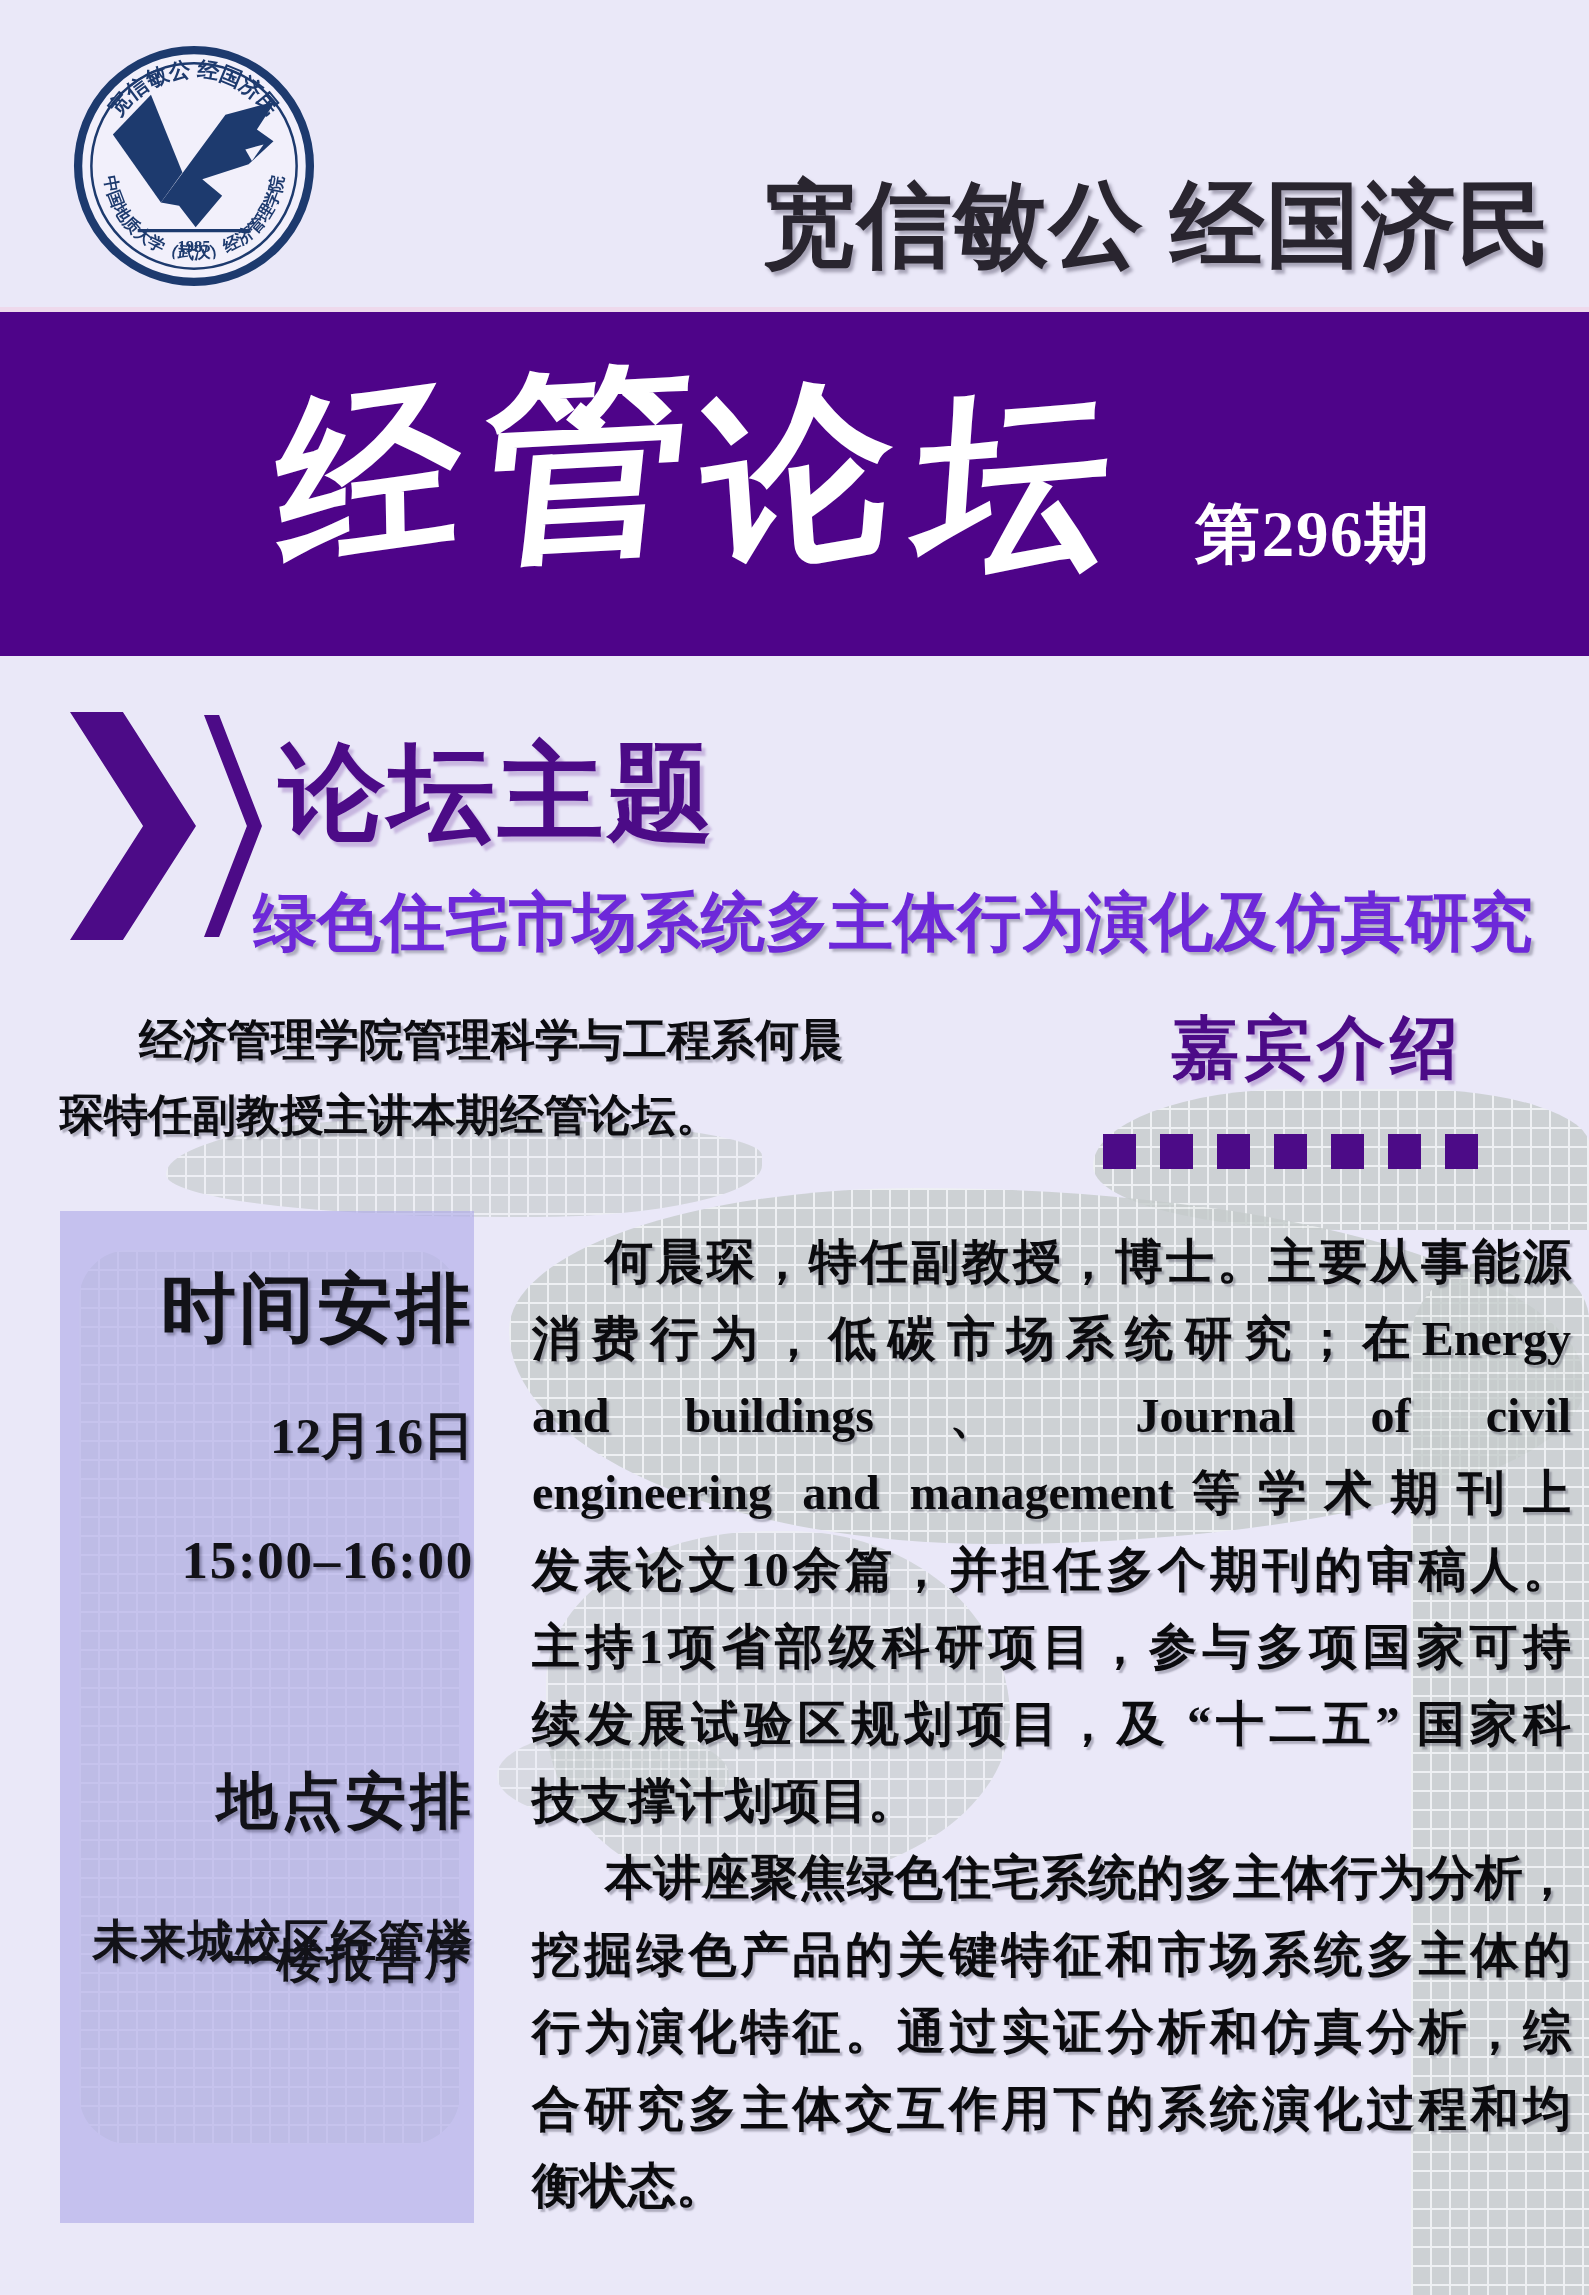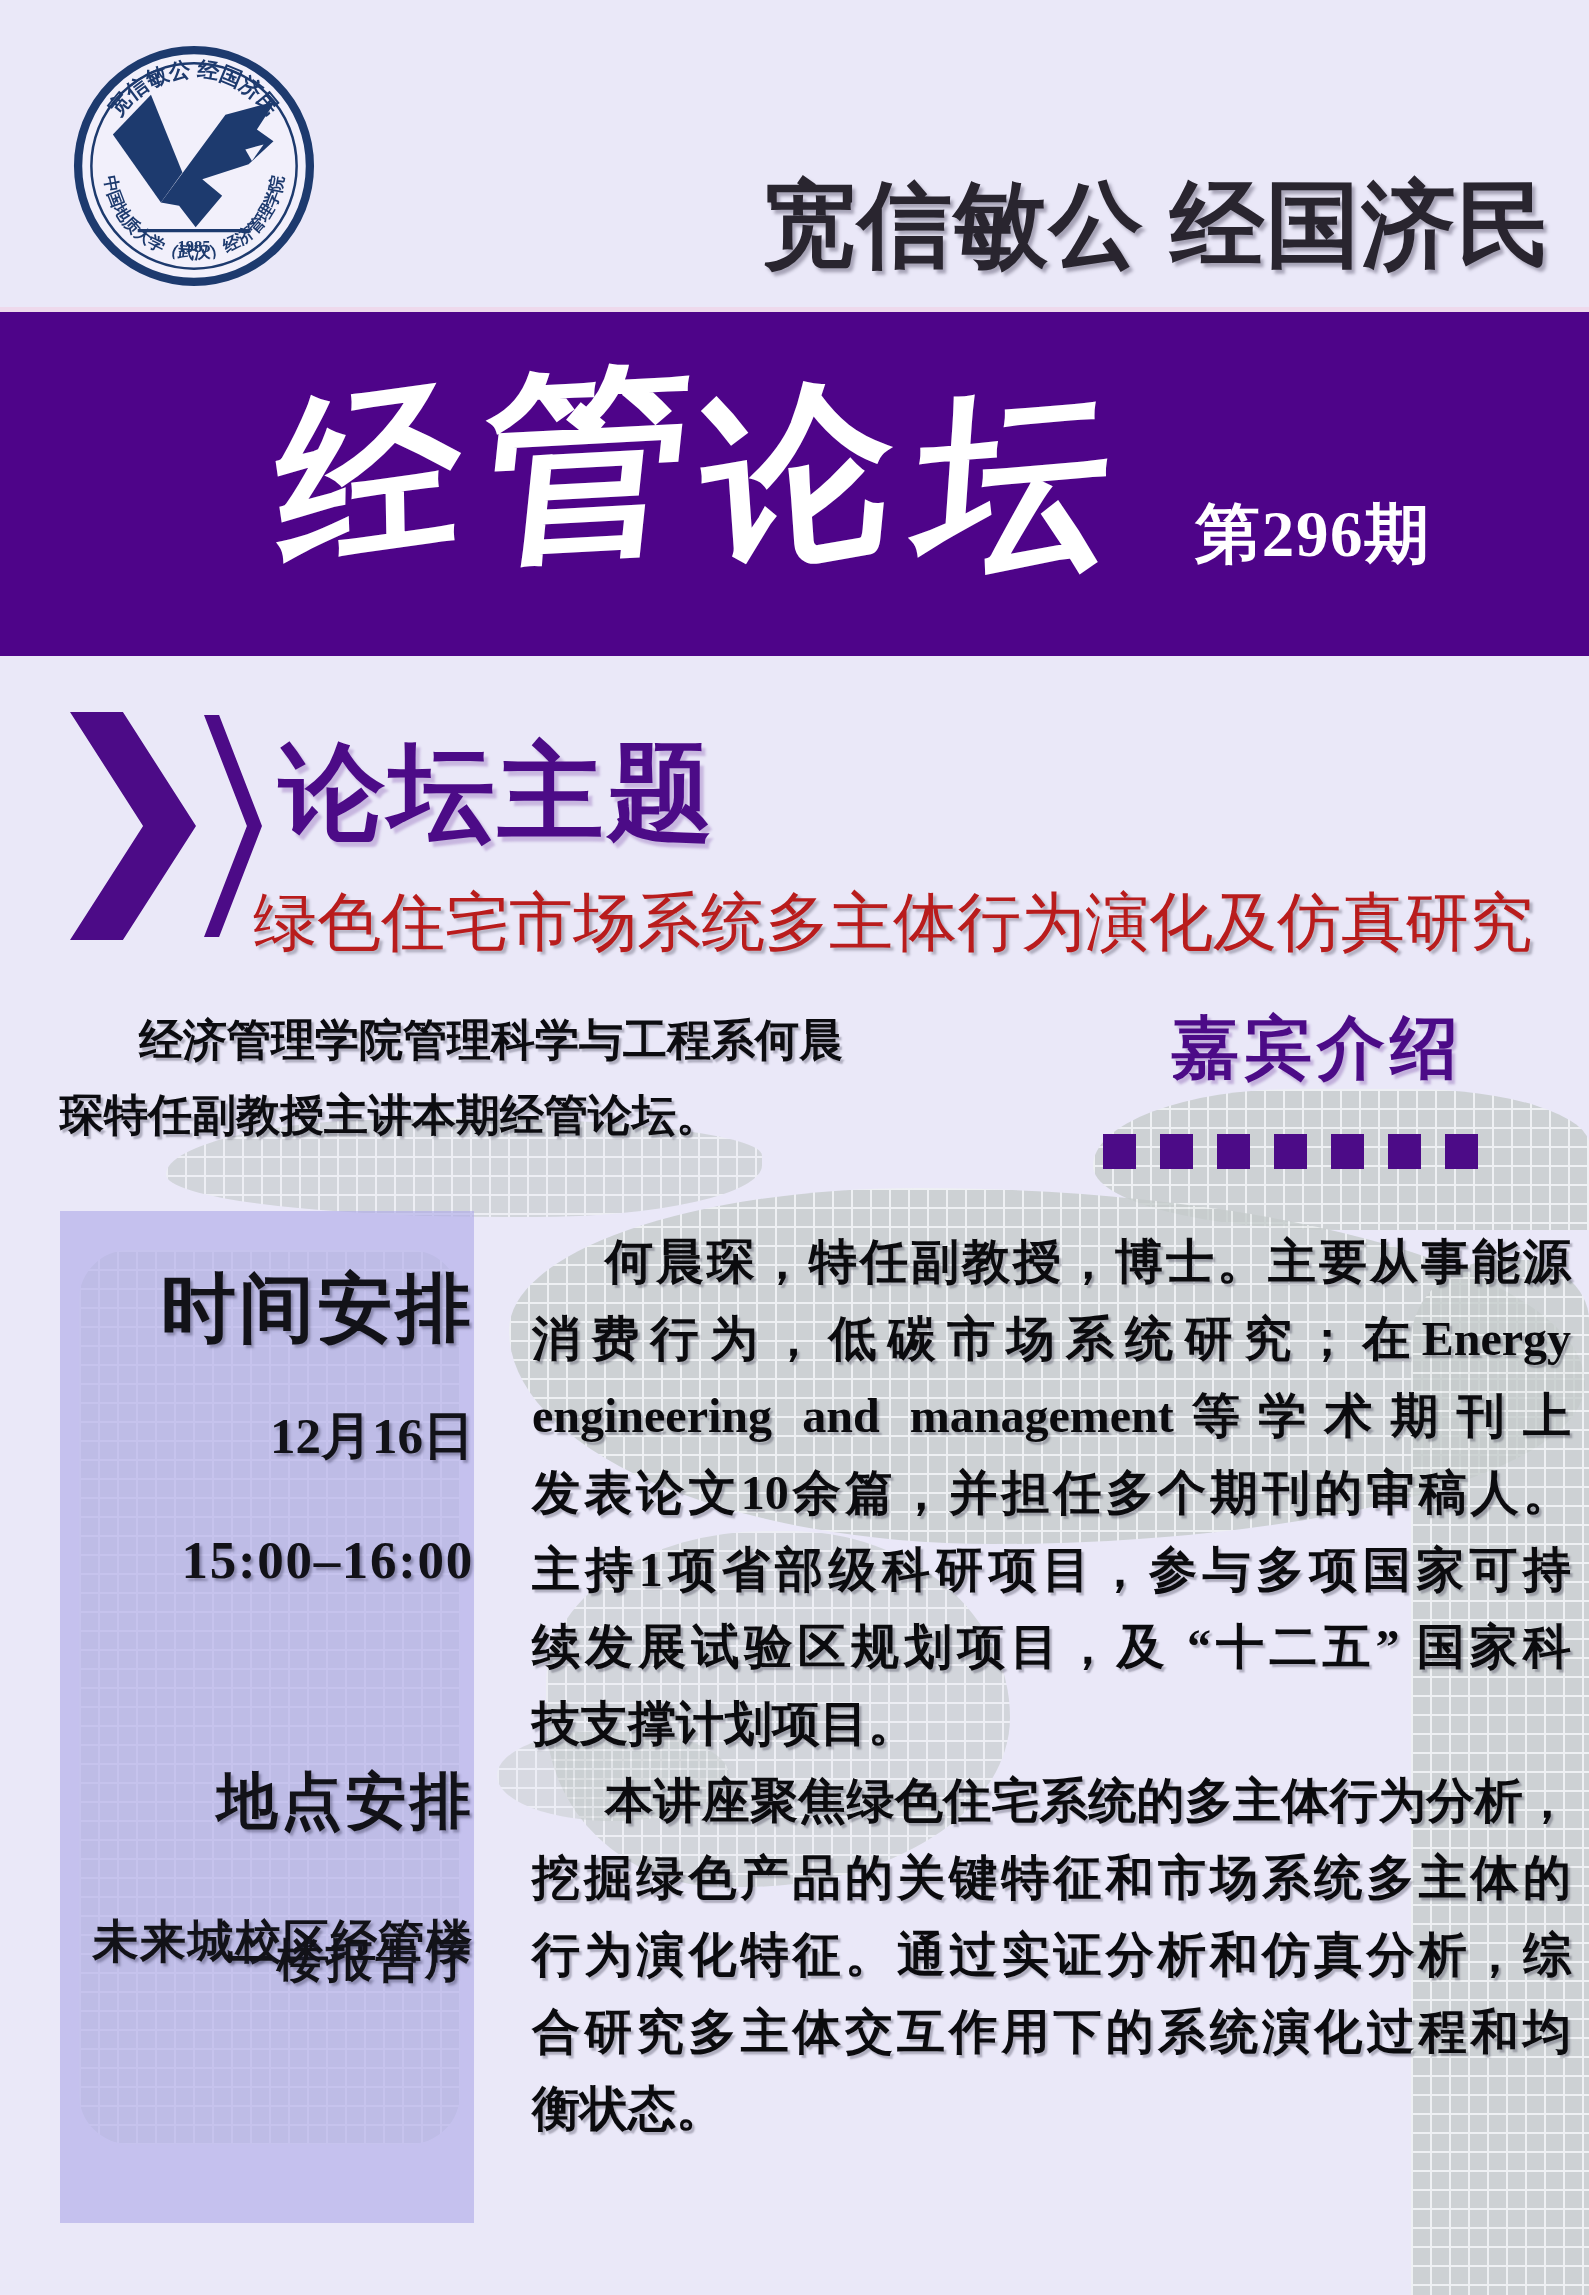--- a/index.html
+++ b/index.html
@@ -38,21 +38,21 @@
   .cal span:nth-child(4){transform:rotate(-5deg) skewX(-9deg) translateY(6.6px)}
   .issue{left:1195px;top:490px;z-index:3;font-size:65px;font-weight:bold;color:#fff;letter-spacing:1.7px}
 
   
   .chev-a{left:70px;top:712px;width:126px;height:228px;background:#4C0B87;z-index:3;
           clip-path:polygon(0 0,42% 0,100% 50%,42% 100%,0 100%,58% 50%)}
   .chev-b{left:204px;top:715px;width:58px;height:222px;background:#4C0B87;z-index:3;
           clip-path:polygon(0 0,26% 0,100% 50%,26% 100%,0 100%,74% 50%)}
   .theme-heading{left:279px;top:722px;z-index:3;font-size:106px;font-weight:bold;color:#4C0B87;
                  letter-spacing:3.3px;text-shadow:4.1px 5px 2.5px rgba(76,11,135,.22);white-space:nowrap}
-  .subtitle{left:253px;top:879px;z-index:3;font-size:64px;font-weight:normal;color:#b91c1c;
+  .subtitle{left:253px;top:879px;z-index:3;font-size:64px;font-weight:bold;color:#6d28d9;
             white-space:nowrap;text-shadow:3.3px 3.3px 2.5px rgba(40,40,60,.3)}
 
   
   .intro{left:60px;top:1003px;z-index:3;font-size:44px;font-weight:bold;color:#0C0C10;
          line-height:75px;text-shadow:2.5px 2.5px 1.7px rgba(40,40,60,.3)}
   .intro div{white-space:nowrap}
   .intro .l1{text-indent:79px}
   .guest-heading{left:1171px;top:1003px;z-index:3;font-size:68px;font-weight:bold;color:#4C0B87;
                  letter-spacing:5px;white-space:nowrap;text-shadow:3.3px 4.1px 2.5px rgba(76,11,135,.25)}
   .squares{left:1103px;top:1134px;z-index:3;display:flex;gap:24px}
@@ -142,20 +142,21 @@
 <div class="abs sb sb1">时间安排</div>
 <div class="abs sb sb2">12月16日</div>
 <div class="abs sb sb3">15:00–16:00</div>
 <div class="abs sb sb4">地点安排</div>
 <div class="abs sb sb5">未来城校区经管楼</div>
 <div class="abs sb sb6">一楼报告厅</div>
 
 <div class="abs bodytext">
   <div class="ind">何晨琛，特任副教授，博士。主要从事能源</div>
   <div>消费行为，低碳市场系统研究；在Energy</div>
+  <div>and buildings 、 Journal of civil</div>
   <div>engineering and management等学术期刊上</div>
   <div>发表论文10余篇，并担任多个期刊的审稿人。</div>
   <div>主持1项省部级科研项目，参与多项国家可持</div>
   <div>续发展试验区规划项目，及 “十二五” 国家科</div>
   <div class="end">技支撑计划项目。</div>
   <div class="ind">本讲座聚焦绿色住宅系统的多主体行为分析，</div>
   <div>挖掘绿色产品的关键特征和市场系统多主体的</div>
   <div>行为演化特征。通过实证分析和仿真分析，综</div>
   <div>合研究多主体交互作用下的系统演化过程和均</div>
   <div class="end">衡状态。</div>

